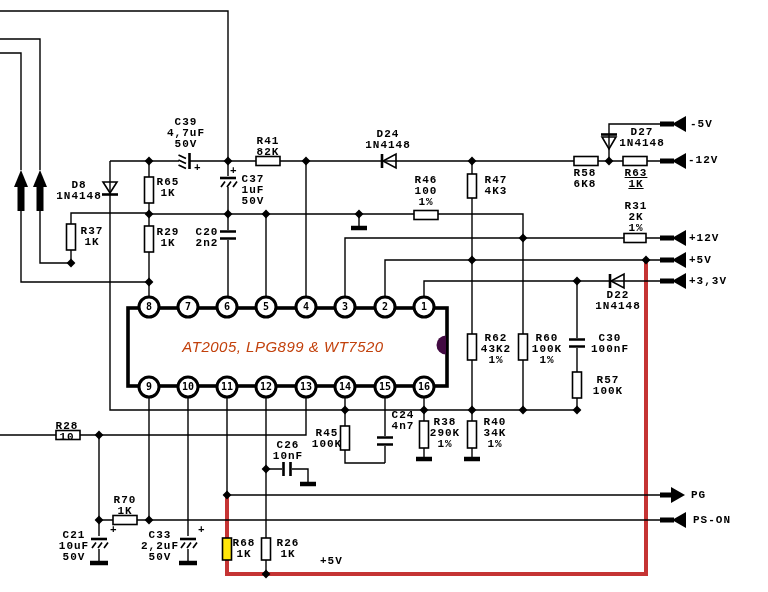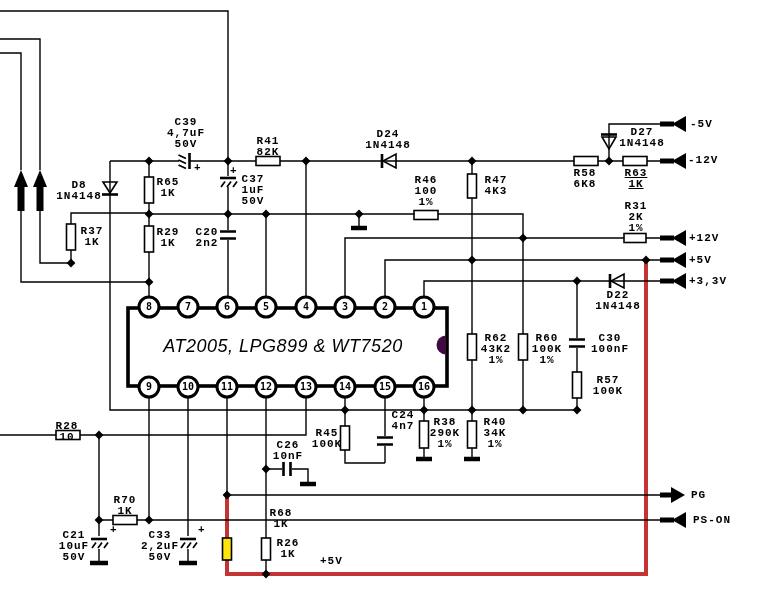--- a/index.html
+++ b/index.html
@@ -6,21 +6,21 @@
   #stage{position:relative;width:768px;height:592px;background:#ffffff;overflow:hidden;
          font-family:"Liberation Mono",monospace;}
   #stage svg{position:absolute;left:0;top:0;}
   #labels{position:absolute;left:0;top:0;width:768px;height:440px;pointer-events:none;}
   .lbl{position:absolute;font-family:"Liberation Mono",monospace;font-weight:700;
        font-size:11px;line-height:11px;color:#000;letter-spacing:1px;white-space:pre;}
   .lbl.ctr{transform:translateX(-50%);text-align:center;}
   .pin{position:absolute;font-family:"DejaVu Sans Mono",monospace;font-weight:700;
        font-size:10px;line-height:10px;color:#000;transform:translate(-50%,-50%);}
   #ic-label{position:absolute;font-family:"Liberation Sans",sans-serif;font-style:italic;
-       font-size:18px;color:#000000;transform:translate(-50%,-50%);letter-spacing:.5px;white-space:pre;}
+       font-size:15px;color:#c2410c;transform:translate(-50%,-50%);letter-spacing:.5px;white-space:pre;}
 </style>
 </head>
 <body>
 
 <div id="stage">
   <svg width="768" height="592" viewBox="0 0 768 592">
 
     <path id="hl-wire" d="M646,260 V574 H227 V495" fill="none" stroke="#c53434" stroke-width="4"></path>
 
     <g stroke="#000" stroke-width="1.4" fill="none">
@@ -253,21 +253,21 @@
       <div class="lbl ctr" style="left: 445px; top: 417px;"><div>R38</div><div>290K</div><div>1%</div></div>
       <div class="lbl ctr" style="left: 495px; top: 417px;"><div>R40</div><div>34K</div><div>1%</div></div>
       <div class="lbl ctr" style="left: 67px; top: 421px;"><div>R28</div><div>10</div></div>
       <div class="lbl ctr" style="left: 288px; top: 440px;"><div>C26</div><div>10nF</div></div>
       <div class="lbl ctr" style="left: 327px; top: 428px;"><div>R45</div><div>100K</div></div>
       <div class="lbl ctr" style="left: 125px; top: 495px;"><div>R70</div><div>1K</div></div>
       <div class="lbl ctr" style="left: 74px; top: 530px;"><div>C21</div><div>10uF</div><div>50V</div></div>
       <div class="lbl" style="left: 110px; top: 525px;"><div>+</div></div>
       <div class="lbl ctr" style="left: 160px; top: 530px;"><div>C33</div><div>2,2uF</div><div>50V</div></div>
       <div class="lbl" style="left: 198px; top: 525px;"><div>+</div></div>
-      <div class="lbl ctr" style="left: 244px; top: 508px; margin-left: 37px;"><div>R68</div><div>1K</div></div>
+      <div class="lbl ctr" style="left: 244px; top: 538px;"><div>R68</div><div>1K</div></div>
       <div class="lbl ctr" style="left: 288px; top: 538px;"><div>R26</div><div>1K</div></div>
       <div class="lbl" style="left: 320px; top: 556px;"><div>+5V</div></div>
       <div class="lbl" style="left: 691px; top: 490px;"><div>PG</div></div>
       <div class="lbl" style="left: 693px; top: 515px;"><div>PS-ON</div></div>
       <div class="pin" style="left: 149px; top: 307px;">8</div>
       <div class="pin" style="left: 188px; top: 307px;">7</div>
       <div class="pin" style="left: 227px; top: 307px;">6</div>
       <div class="pin" style="left: 266px; top: 307px;">5</div>
       <div class="pin" style="left: 306px; top: 307px;">4</div>
       <div class="pin" style="left: 345px; top: 307px;">3</div>

